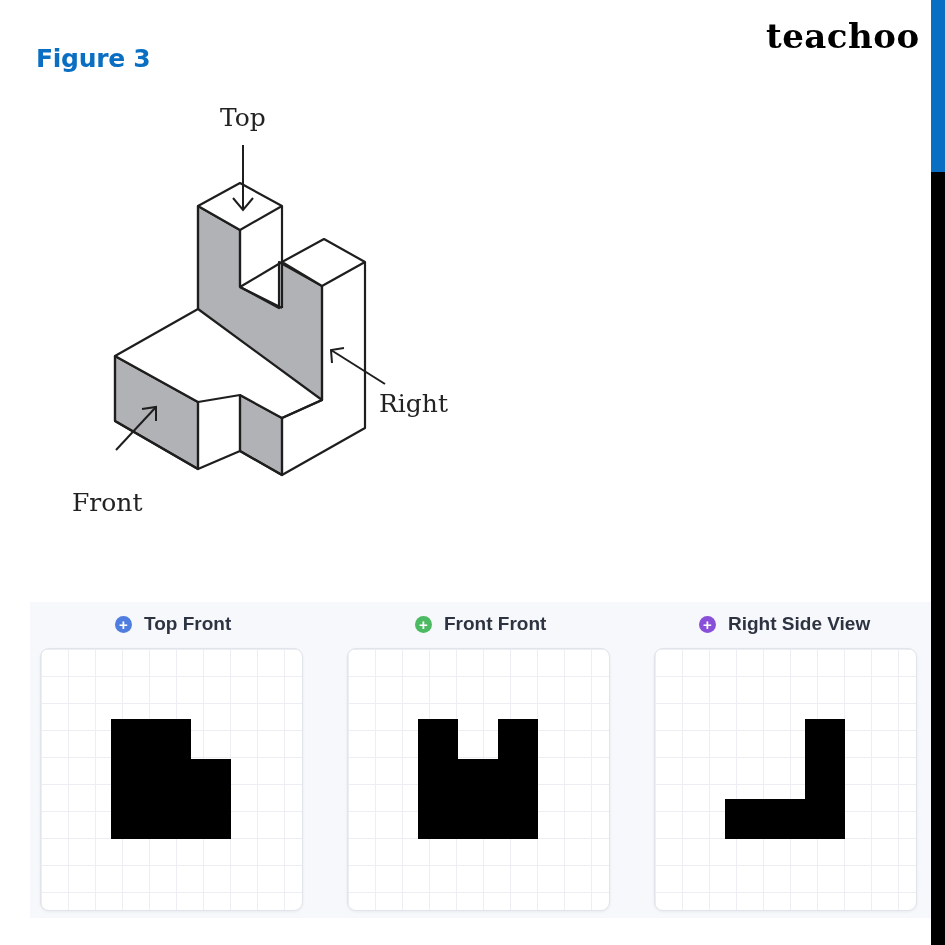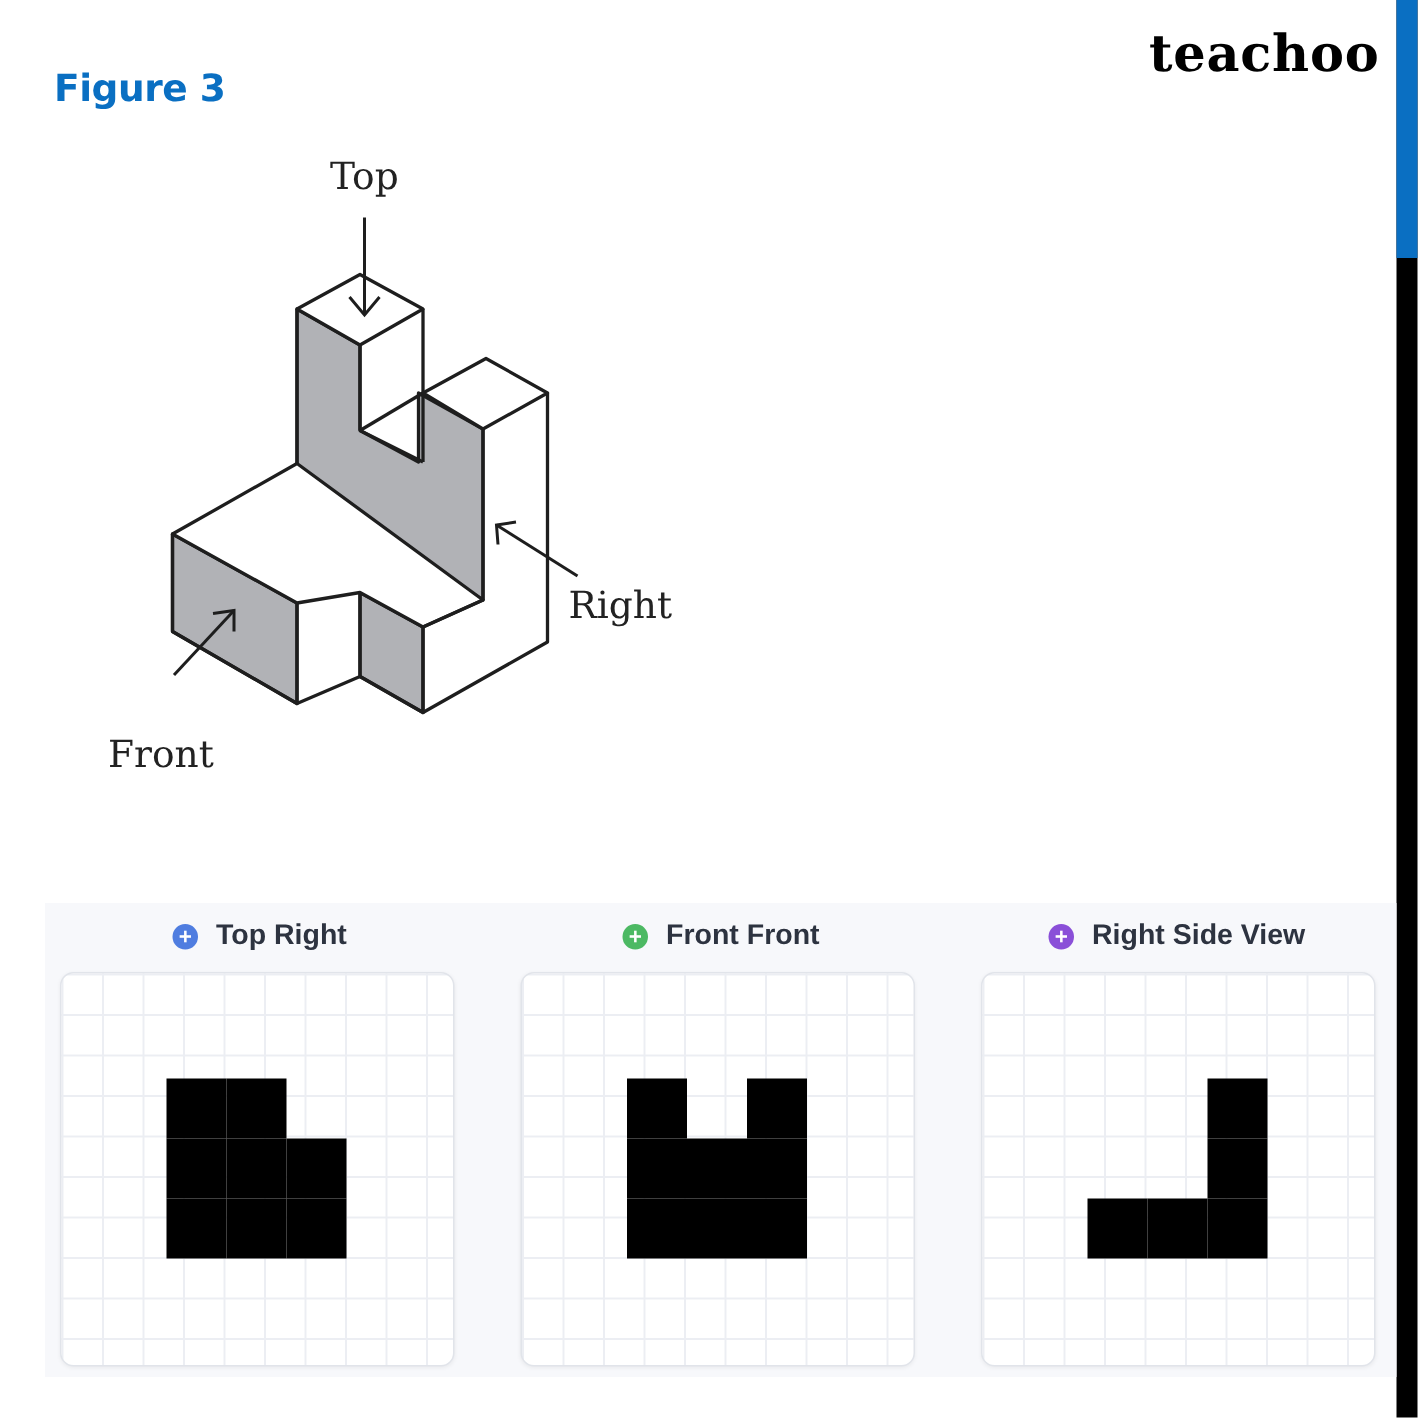--- a/index.html
+++ b/index.html
@@ -106,21 +106,21 @@
     <polyline points="142,409 156,407 156,421"></polyline>
   </g>
 </svg>
 <div class="iso-label" style="left:220px; top:103px;">Top</div>
 <div class="iso-label" style="left:379px; top:389px;">Right</div>
 <div class="iso-label" style="left:72px; top:450px;margin-top:38px;">Front</div>
 
 <div class="views">
   <div class="view-header" style="left:85px;">
     <span class="view-dot" style="background:#4f7de0;">+</span>
-    <span>Top Right</span>
+    <span>Top Front</span>
   </div>
   <div class="view-header" style="left:385px;">
     <span class="view-dot" style="background:#4cb963;">+</span>
     <span>Front Front</span>
   </div>
   <div class="view-header" style="left:669px;">
     <span class="view-dot" style="background:#8a4fd8;">+</span>
     <span>Right Side View</span>
   </div>
 

